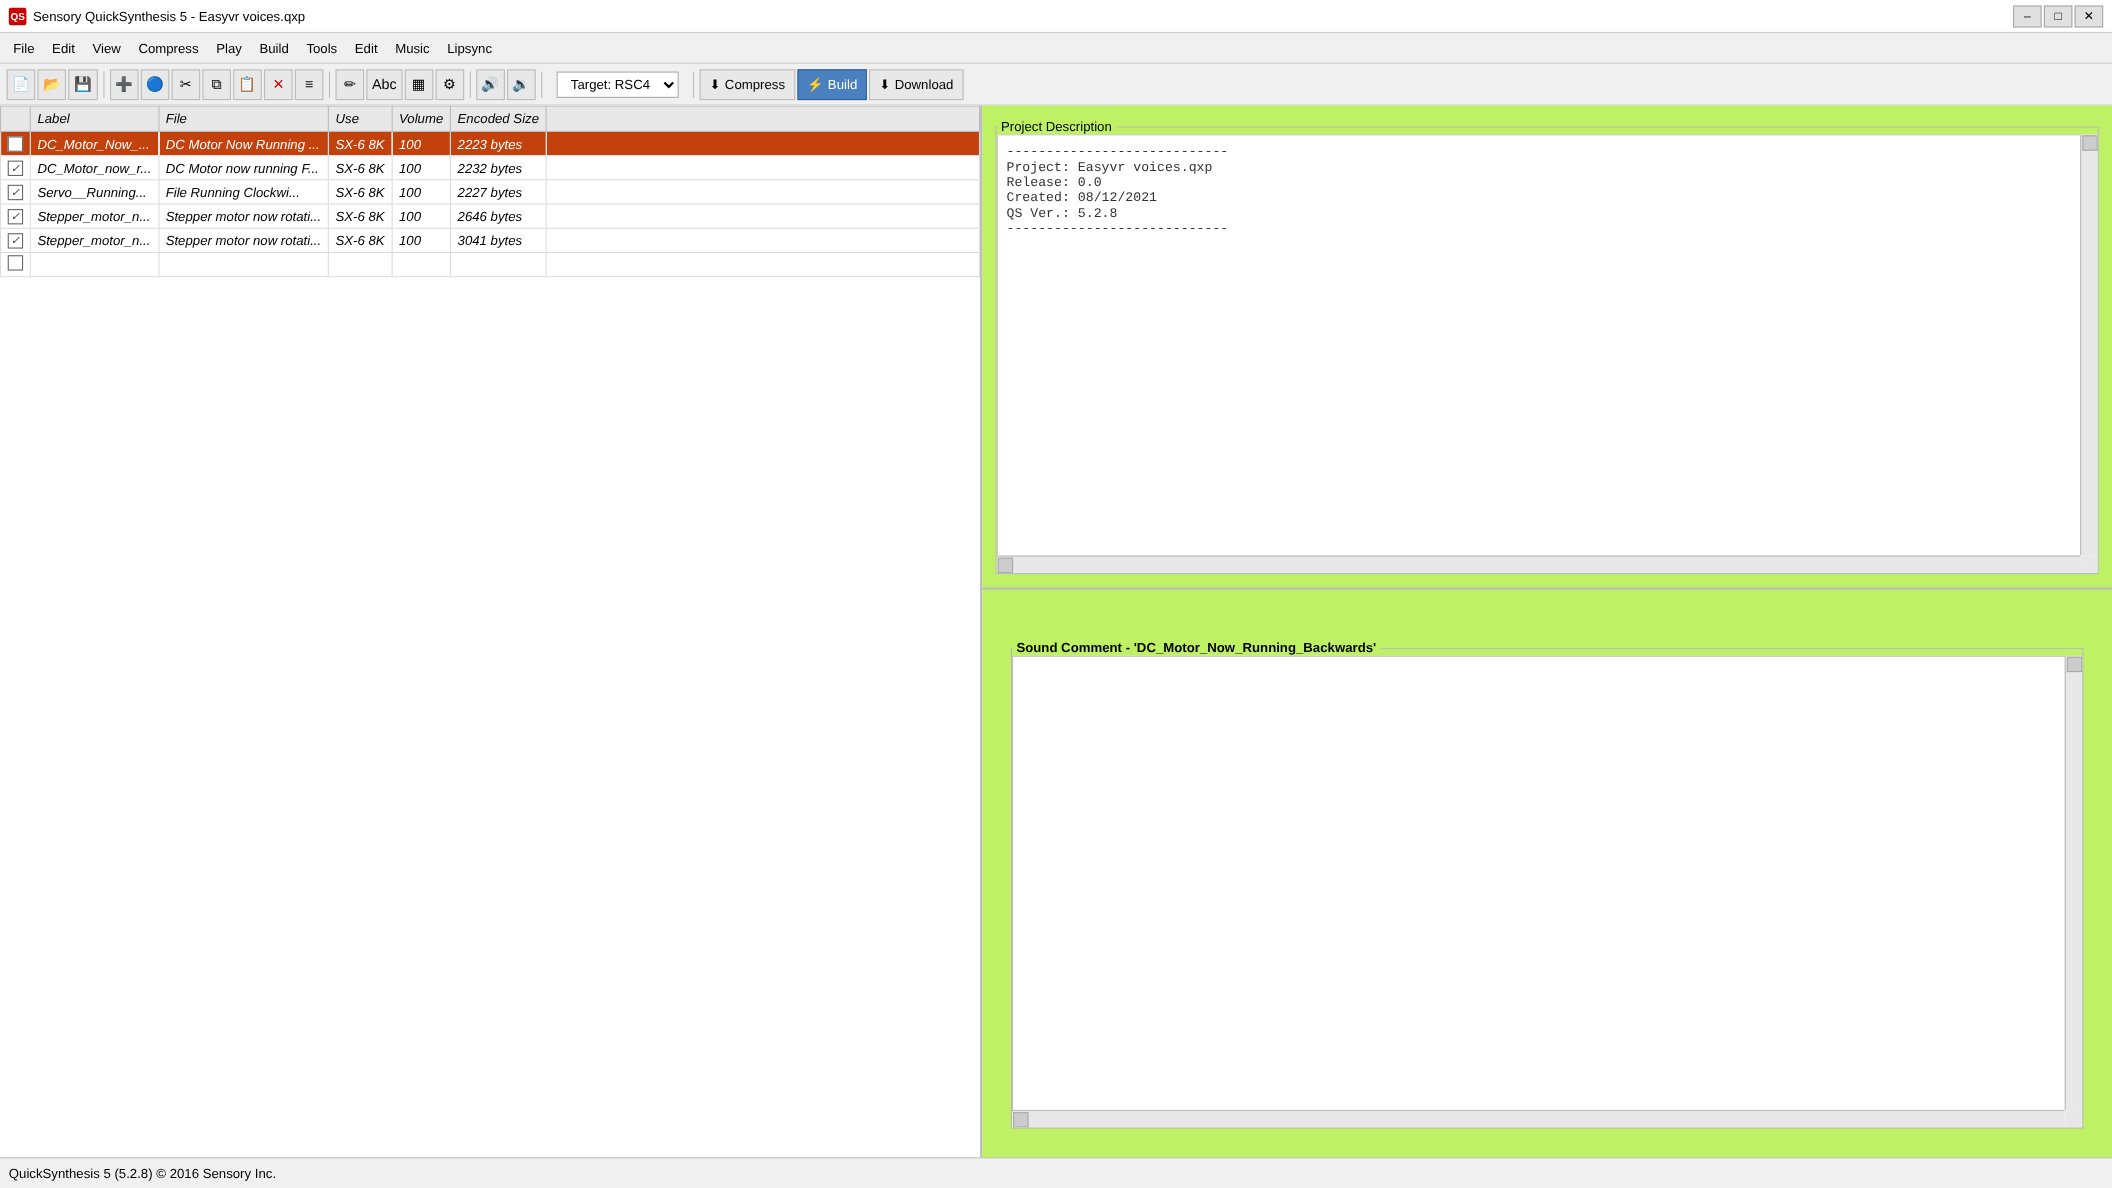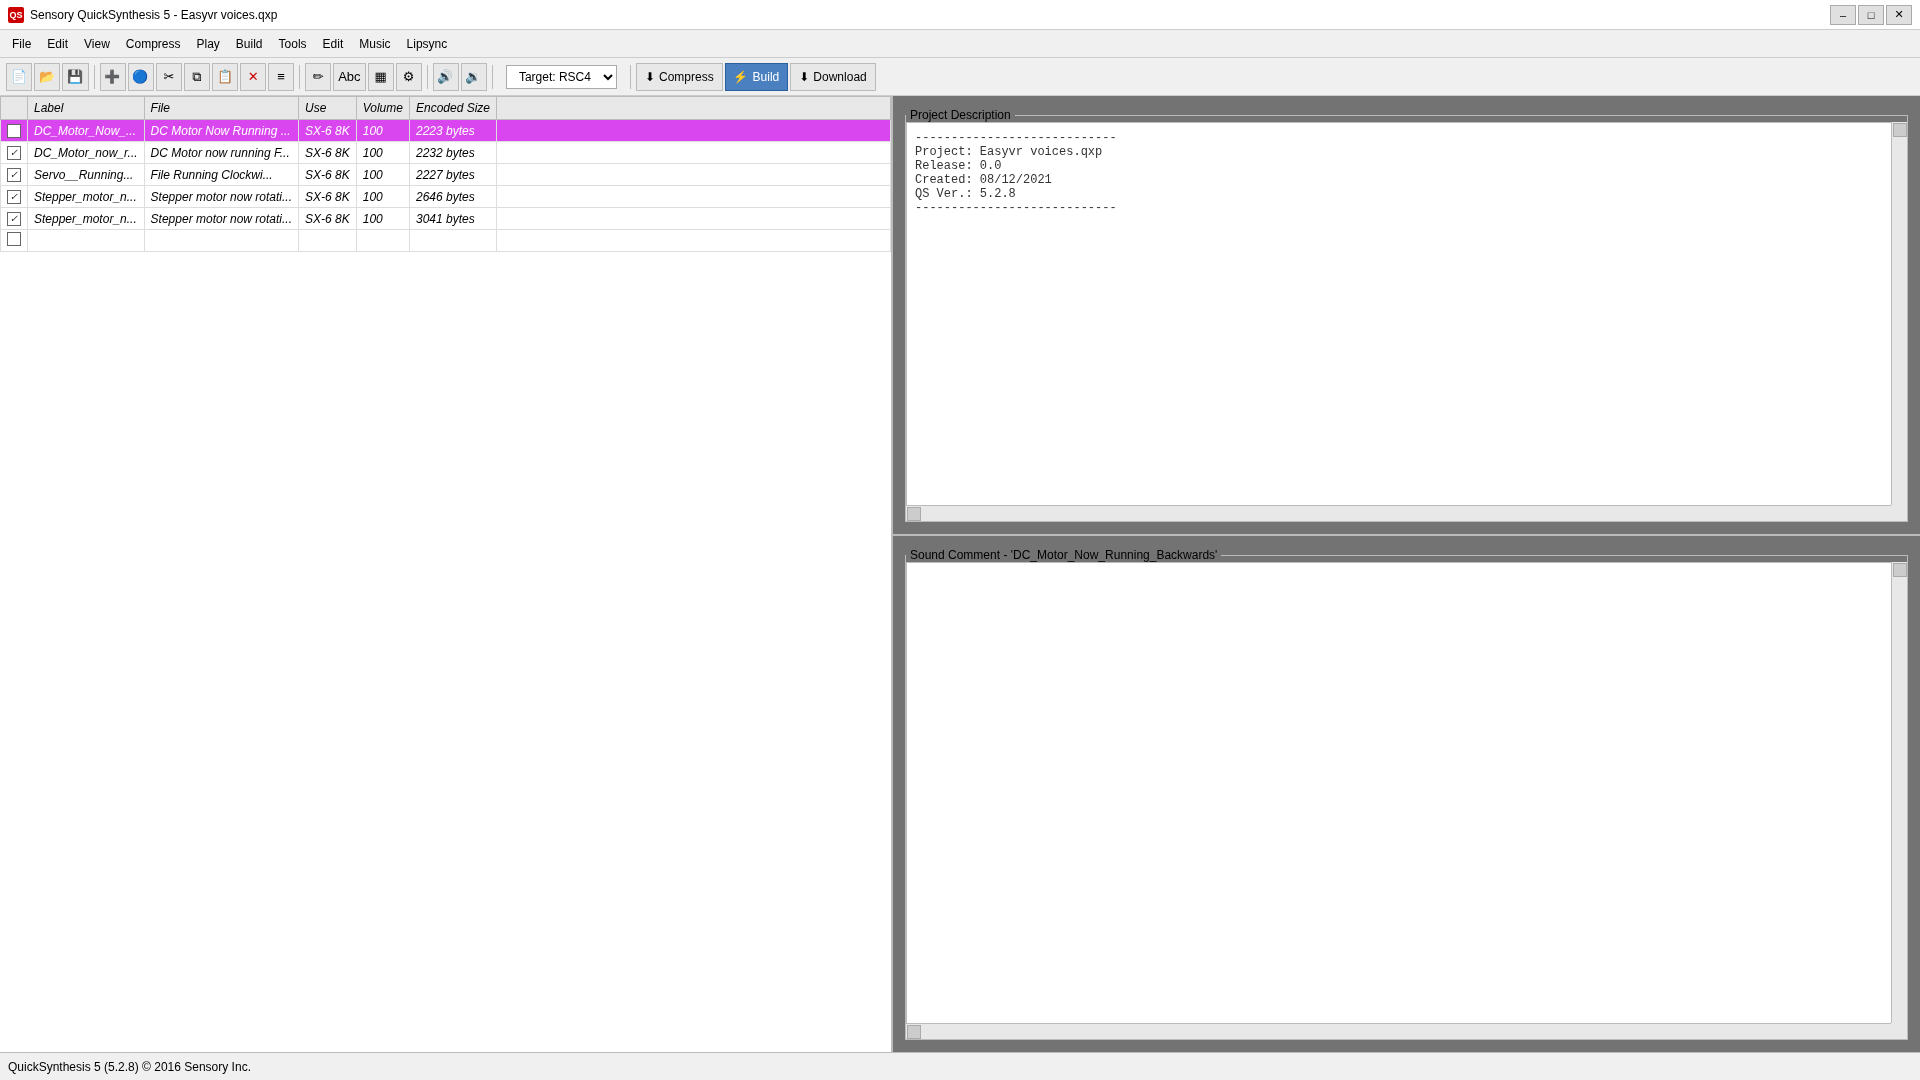--- a/index.html
+++ b/index.html
@@ -27,34 +27,34 @@
     
     #main { display: flex; height: calc(1080px - 30px - 28px - 38px - 28px); }
 
     
     #left-panel { flex: 0 0 893px; border-right: 2px solid #bbb; display: flex; flex-direction: column; background: white; }
     #table-container { flex: 1; overflow: auto; font-style: italic; }
     table { width: 100%; border-collapse: collapse; font-size: 12px; }
     thead tr { background: #e8e8e8; }
     thead th { border: 1px solid #bbb; padding: 4px 6px; text-align: left; font-weight: normal; cursor: pointer; white-space: nowrap; }
     tbody tr { height: 22px; }
-    tbody tr.selected { background: #d946ef; color: white; }
+    tbody tr.selected { background: #c2410c; color: white; }
     tbody td { border: 1px solid #ddd; padding: 2px 6px; white-space: nowrap; overflow: hidden; }
     .col-check { width: 30px; text-align: center; }
     .col-label { width: 130px; }
     .col-file { width: 200px; }
     .col-use { width: 90px; }
     .col-volume { width: 65px; text-align: right; }
     .col-encoded { width: 100px; }
     .checkbox { width: 14px; height: 14px; border: 1px solid #666; background: white; display: inline-flex; align-items: center; justify-content: center; cursor: pointer; }
     .checkbox.checked::after { content: '✓'; font-size: 10px; color: #333; }
     .checkbox.checked.selected-row::after { color: white; }
 
     
-    #right-panel { flex: 1; display: flex; flex-direction: column; background: #737373; }
+    #right-panel { flex: 1; display: flex; flex-direction: column; background: #bef264; gap: 20px; }
 
     
     #proj-desc { flex: 0 0 440px; border-bottom: 2px solid #bbb; padding: 8px; display: flex; flex-direction: column; }
     #proj-desc-content { flex: 1; background: white; border: 1px solid #bbb; padding: 8px; font-family: 'Courier New', monospace; font-size: 12px; overflow: auto; white-space: pre; color: #333; position: relative; }
 
     
     #sound-comment { flex: 1; padding: 8px; display: flex; flex-direction: column; }
     #sound-comment-content { flex: 1; background: white; border: 1px solid #bbb; overflow: auto; position: relative; }
 
     
@@ -227,21 +227,21 @@
           </div>
           <div style="position:absolute; bottom:0; left:0; right:16px; height:16px; background:#e8e8e8; border-top:1px solid #bbb;">
             <div style="height:14px; width:14px; background:#ccc; border:1px solid #aaa; margin:1px;"></div>
           </div>
           <div style="position:absolute; right:0; bottom:0; width:16px; height:16px; background:#e8e8e8;"></div>
         </div>
       </fieldset>
     </div>
 
     <div id="sound-comment">
-      <fieldset style="border:1px solid #bbb; margin:4px; flex:1; display:flex; flex-direction:column; min-width:0; min-height:0;">
+      <fieldset style="border:1px solid #bbb; margin:18px; flex:1; display:flex; flex-direction:column; min-width:0; min-height:0;font-weight:bold;">
         <legend style="font-size:12px; padding:0 4px;">Sound Comment - 'DC_Motor_Now_Running_Backwards'</legend>
         <div style="flex:1; position:relative; overflow:hidden;">
           <div id="sound-comment-content" style="position:absolute; inset:0; background:white; padding:8px; font-family:'Courier New',monospace; font-size:12px; overflow:hidden; white-space:pre; color:#333;"></div>
 
           <div style="position:absolute; right:0; top:0; bottom:16px; width:16px; background:#e8e8e8; border-left:1px solid #bbb;">
             <div style="width:14px; height:14px; background:#ccc; border:1px solid #aaa; margin:1px;"></div>
           </div>
           <div style="position:absolute; bottom:0; left:0; right:16px; height:16px; background:#e8e8e8; border-top:1px solid #bbb;">
             <div style="height:14px; width:14px; background:#ccc; border:1px solid #aaa; margin:1px;"></div>
           </div>

